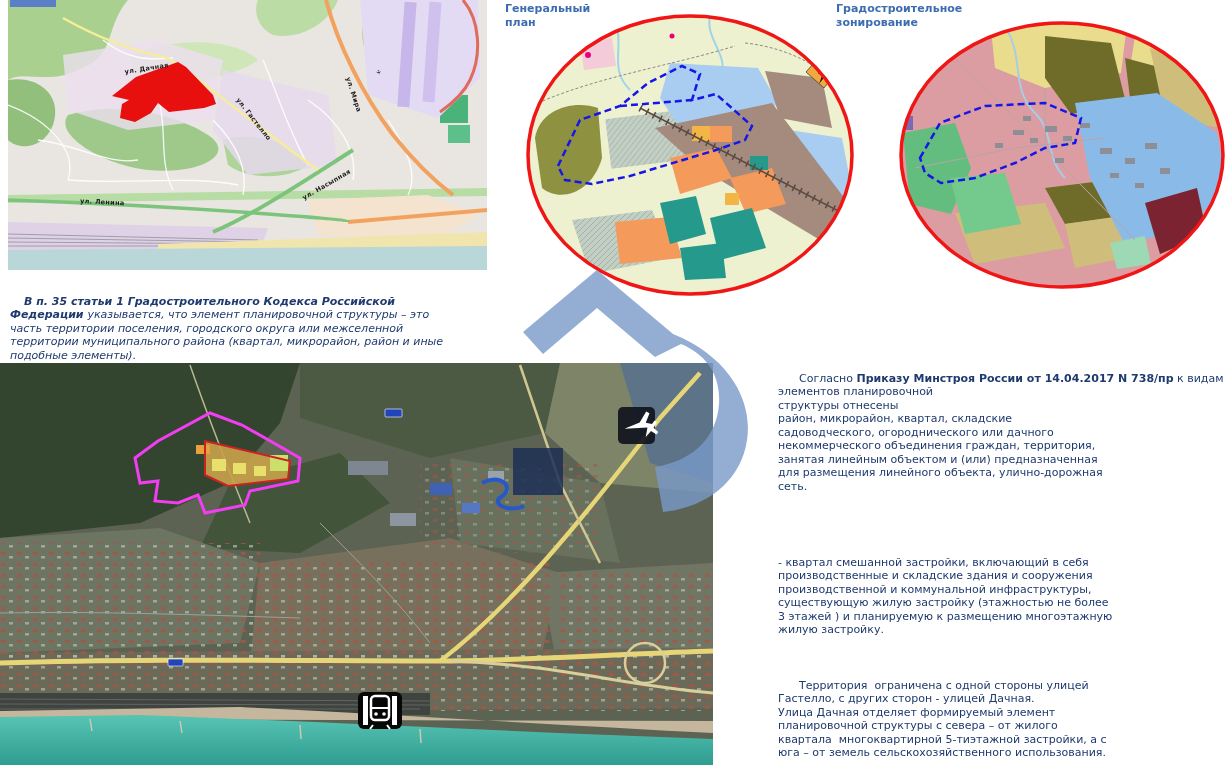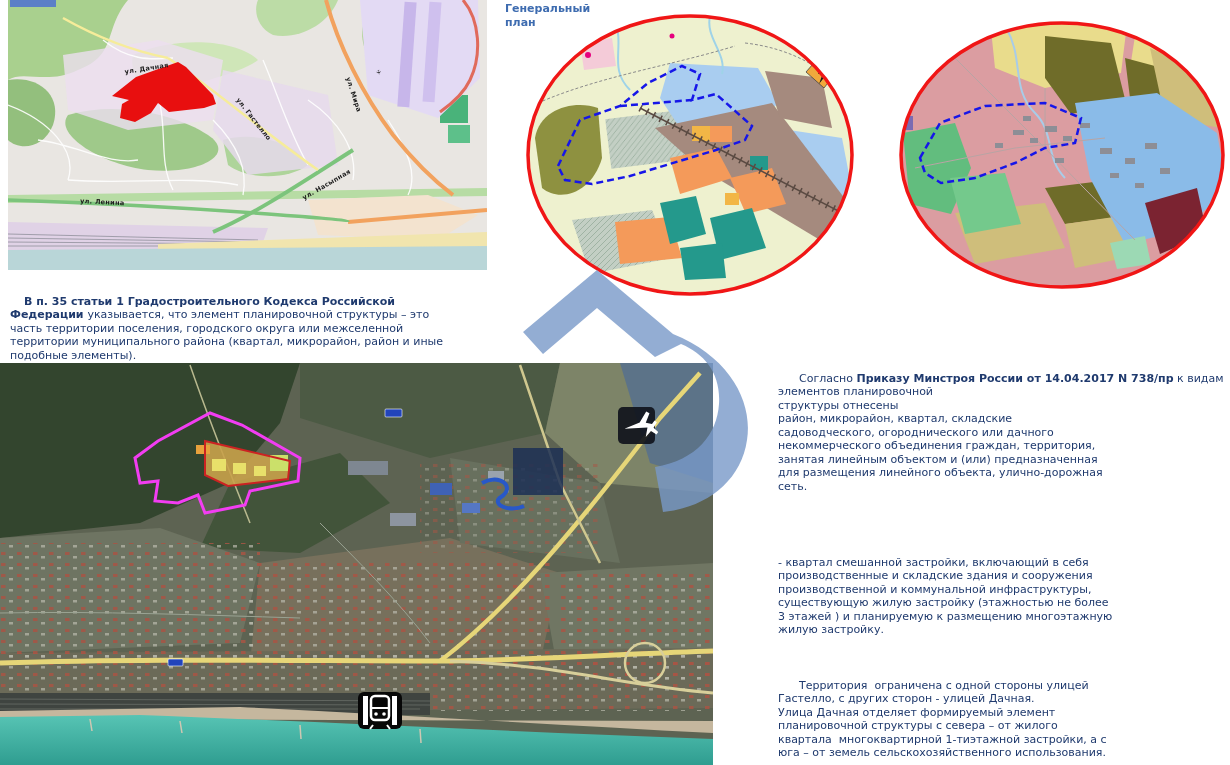--- a/index.html
+++ b/index.html
@@ -153,20 +153,21 @@
         <path d="M100,98 L172,92"></path>
       </g>
       <g>
         <path d="M300,48 L318,62 L304,80 L286,64 Z" fill="#f0a93c" stroke="#444" stroke-width=".8"></path>
         <path d="M304,54 L298,66 L303,65 L299,76 L310,62 L304,63 Z" fill="#1a1a1a"></path>
       </g>
     </g>
     <ellipse cx="170" cy="147" rx="162" ry="139" fill="none" stroke="#f01616" stroke-width="3.5"></ellipse>
   </svg>
 
+  <div class="abs circle-label" style="left:836px;top:2px;width:135px;">Градостроительное зонирование</div>
 
   <svg class="abs" style="left:895px;top:18px;" width="335" height="275" viewBox="0 0 335 275">
     <defs>
         <clipPath id="clipZ">
           <ellipse cx="167" cy="137" rx="161" ry="132"></ellipse>
         </clipPath>
       </defs>
     <g clip-path="url(#clipZ)">
       <rect width="335" height="275" fill="#db9da1"></rect>
       <g fill="#e9dc8c">
@@ -211,21 +212,21 @@
         <rect x="240" y="165" width="9" height="5"></rect>
           <rect x="100" y="125" width="8" height="5"></rect>
         <rect x="160" y="140" width="9" height="5"></rect>
           <rect x="215" y="155" width="9" height="5"></rect>
       </g>
       <path d="M25,140 L45,105 L90,88 L150,85 L186,100 L180,125 L150,130 L120,145 L80,160 L46,165 L30,155 Z" fill="none" stroke="#1616e8" stroke-width="2.5" stroke-dasharray="7,4"></path>
     </g>
     <ellipse cx="167" cy="137" rx="161" ry="132" fill="none" stroke="#f01616" stroke-width="3.5"></ellipse>
   </svg>
 
-  <div class="abs txt" style="left:10px;top:281px;width:452px;">
+  <div class="abs txt" style="left:10px;top:281px;width:452px;font-style:italic;">
     <span class="b">В п. 35 статьи 1 Градостроительного Кодекса Российской Федерации </span><span>указывается, что элемент планировочной структуры – это часть территории поселения, городского округа или межселенной территории муниципального района (квартал, микрорайон, район и иные подобные элементы).</span>
   </div>
 
   <svg class="abs" style="left:0;top:363px;" width="713" height="402" viewBox="0 0 713 402">
     <defs>
       <pattern id="roofs" width="16" height="11" patternUnits="userSpaceOnUse">
         <rect width="16" height="11" fill="none"></rect>
         <rect x="1" y="2" width="4.5" height="3" fill="#a85544" opacity=".85"></rect>
         <rect x="9" y="6" width="4" height="2.5" fill="#b9b9ad" opacity=".7"></rect>
       </pattern>
@@ -341,18 +342,18 @@
 производственной и коммунальной инфраструктуры,
 существующую жилую застройку (этажностью не более
 3 этажей ) и планируемую к размещению многоэтажную
 жилую застройку.</span>
     </div>
     <div class="txt" style="margin-top:15px;">
       <span>Территория  ограничена с одной стороны улицей
 Гастелло, с других сторон - улицей Дачная.
 Улица Дачная отделяет формируемый элемент
 планировочной структуры с севера – от жилого
-квартала  многоквартирной 1-тиэтажной застройки, а с
+квартала  многоквартирной 5-тиэтажной застройки, а с
 юга – от земель сельскохозяйственного использования.</span>
     </div>
   </div>
 
 </div>
 
 </body></html>

